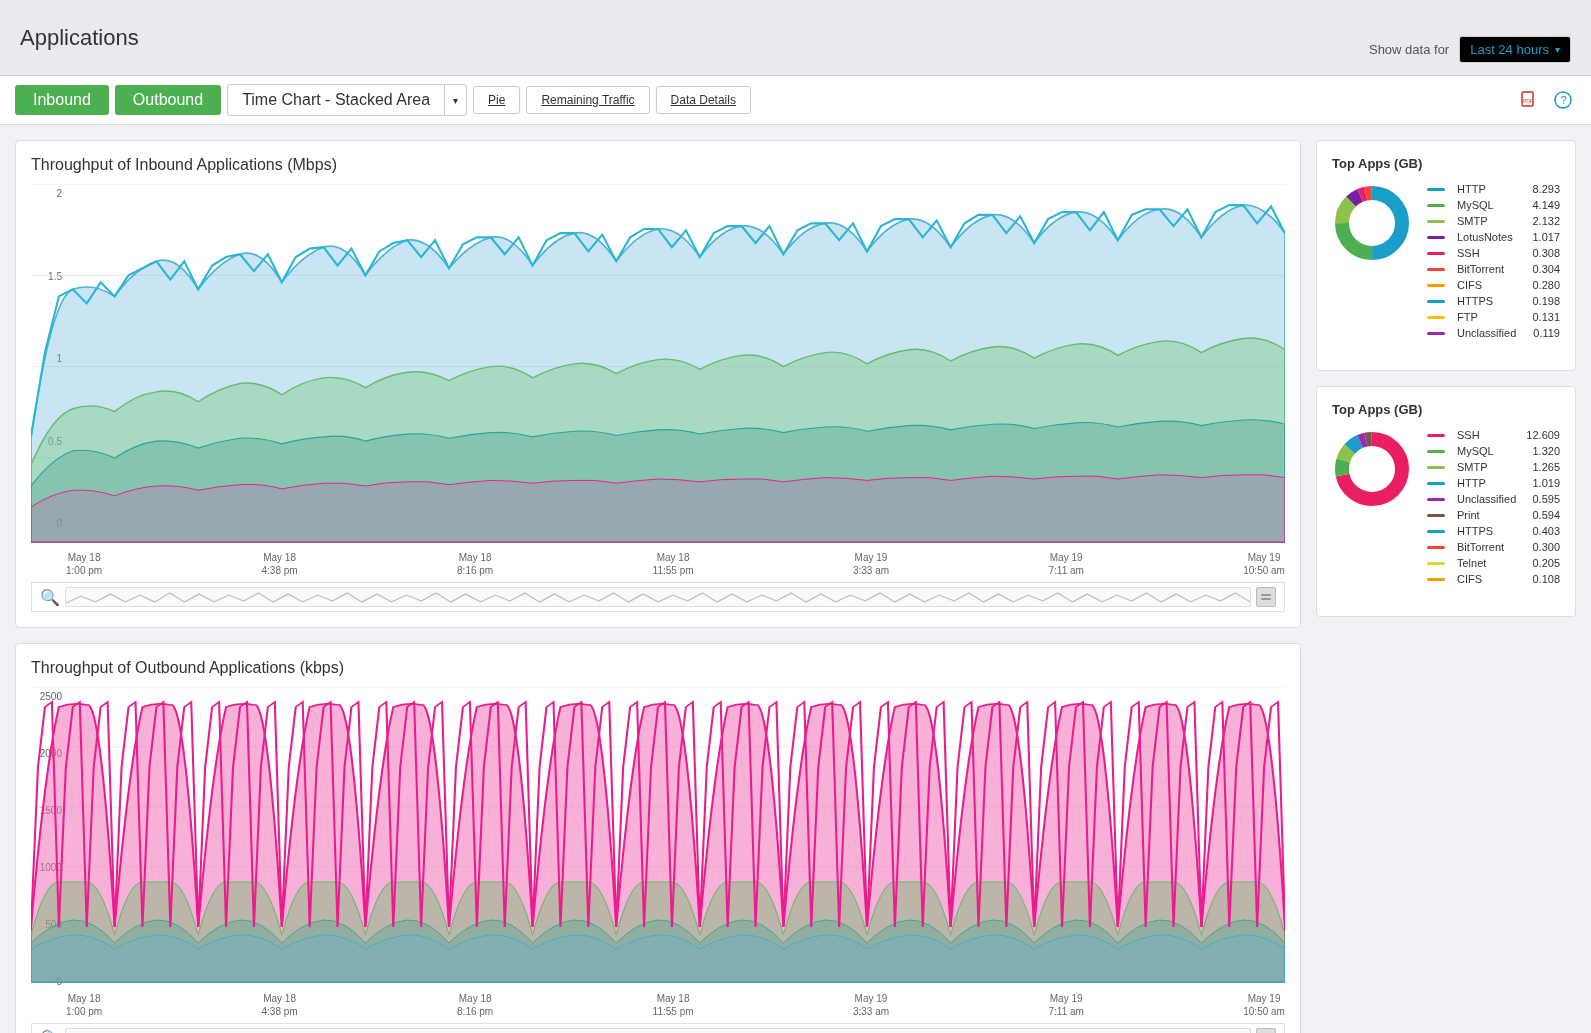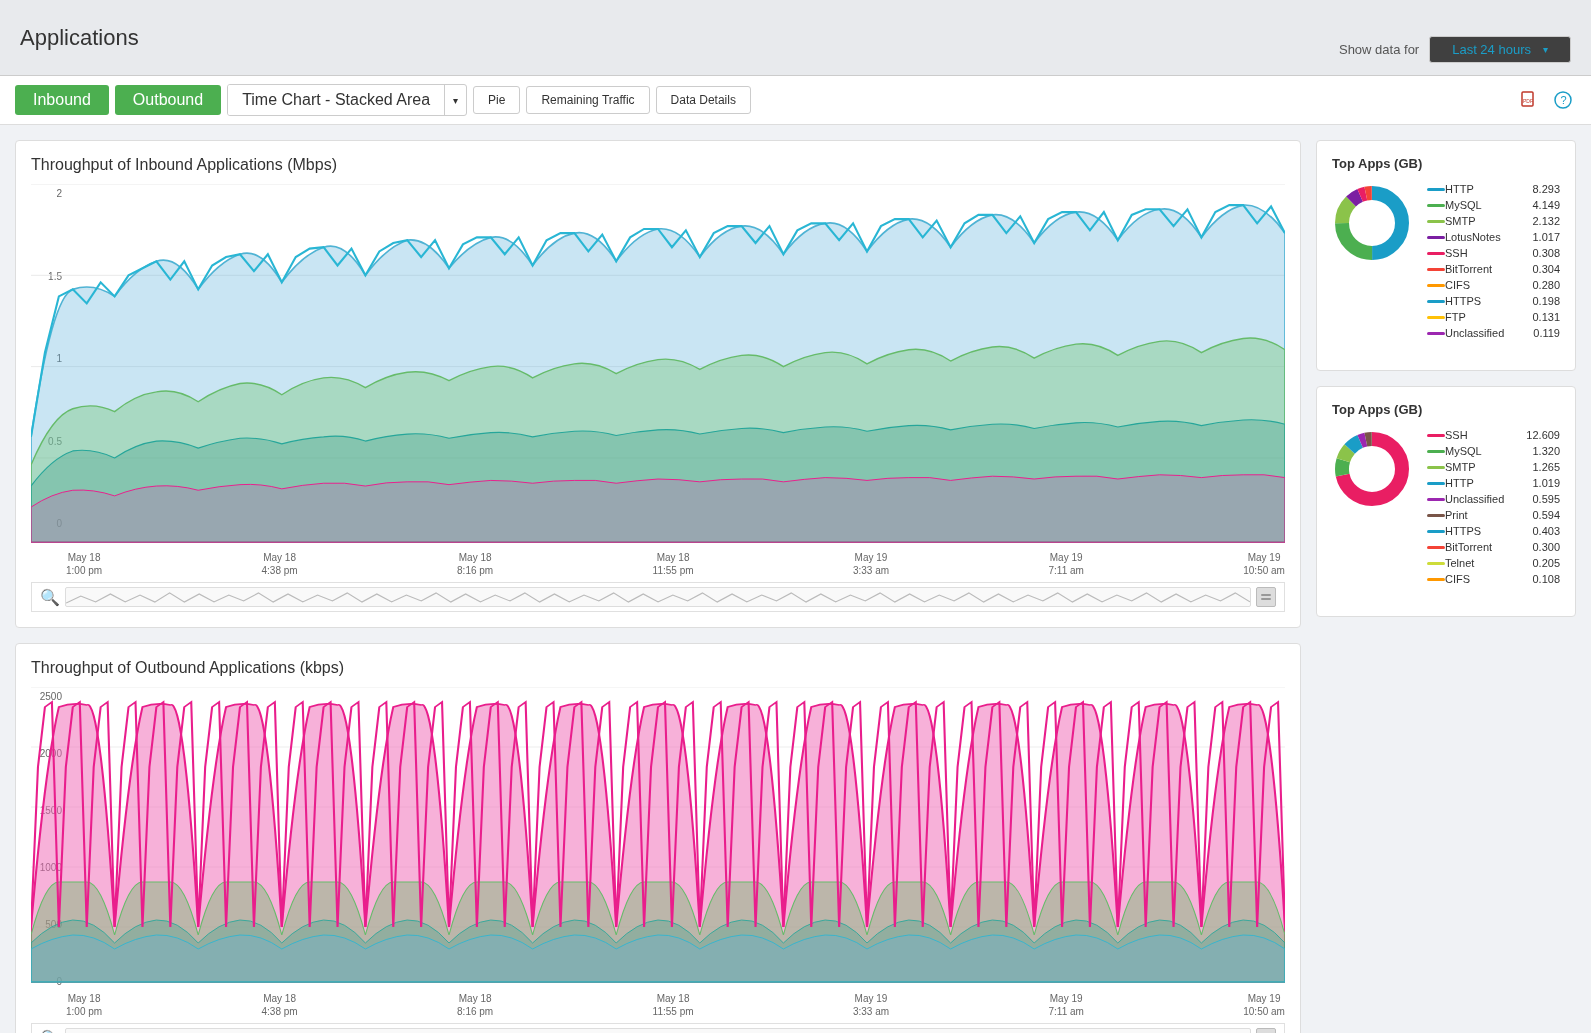--- a/index.html
+++ b/index.html
@@ -10,27 +10,27 @@
       padding: 12px 20px;
       display: flex;
       align-items: center;
       justify-content: space-between;
       border-bottom: 1px solid #ccc;
     }
     .header-title { font-size: 22px; font-weight: normal; color: #333; }
     .header-right { display: flex; align-items: center; gap: 10px; margin-top: 24px; }
     .show-data-label { color: #555; font-size: 13px; }
     .time-dropdown {
-      background: #404040;
+      background: #000000;
       border: 1px solid #ccc;
       border-radius: 3px;
-      padding: 5px 22px;
+      padding: 5px 10px;
       display: flex;
       align-items: center;
-      gap: 12px;
+      gap: 6px;
       cursor: pointer;
       color: #1a9dc7;
       font-size: 13px;
     }
     .chevron-down { font-size: 10px; color: #1a9dc7; }
 
     .toolbar {
       background: white;
       padding: 8px 15px;
       display: flex;
@@ -48,20 +48,21 @@
       font-size: 16px;
     }
     .btn-outline {
       background: white;
       color: #333;
       border: 1px solid #ccc;
       padding: 6px 14px;
       border-radius: 3px;
       cursor: pointer;
       font-size: 12px;
+      text-decoration: underline;
     }
     .btn-chart-group {
       display: flex;
       align-items: center;
       border: 1px solid #ccc;
       border-radius: 3px;
       overflow: hidden;
     }
     .btn-chart-main {
       background: white;
@@ -172,21 +173,21 @@
       flex-shrink: 0;
     }
     .legend-items { flex: 1; }
     .legend-item {
       display: flex;
       align-items: center;
       justify-content: space-between;
       margin-bottom: 4px;
       font-size: 11px;
     }
-    .legend-left { display: flex; align-items: center; gap: 0; }
+    .legend-left { display: flex; align-items: center; gap: 12px; }
     .legend-color-bar {
       width: 18px;
       height: 3px;
       border-radius: 2px;
       flex-shrink: 0;
     }
     .legend-name { color: #333; }
     .legend-value { color: #333; font-weight: normal; }
 
     .y-axis-labels {

